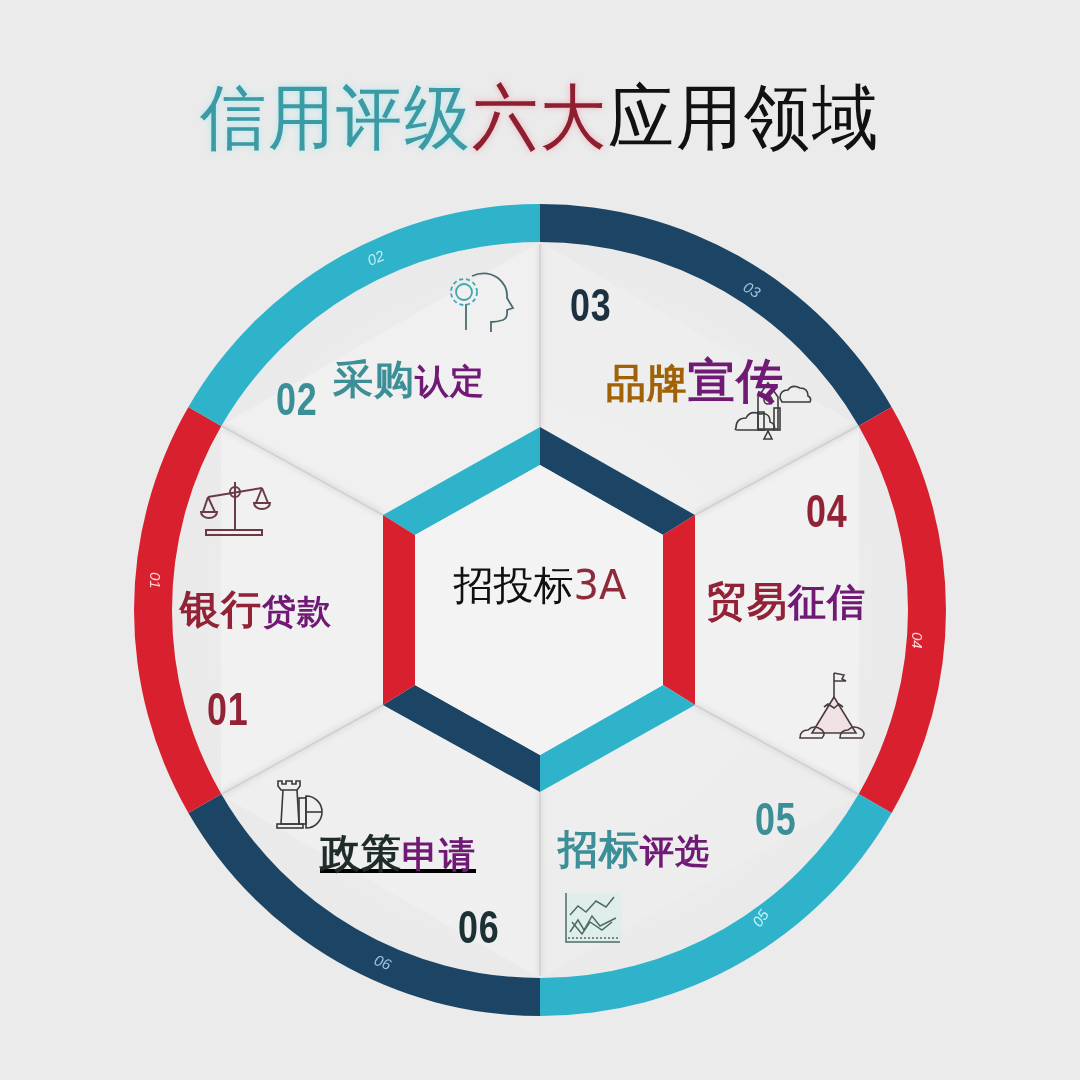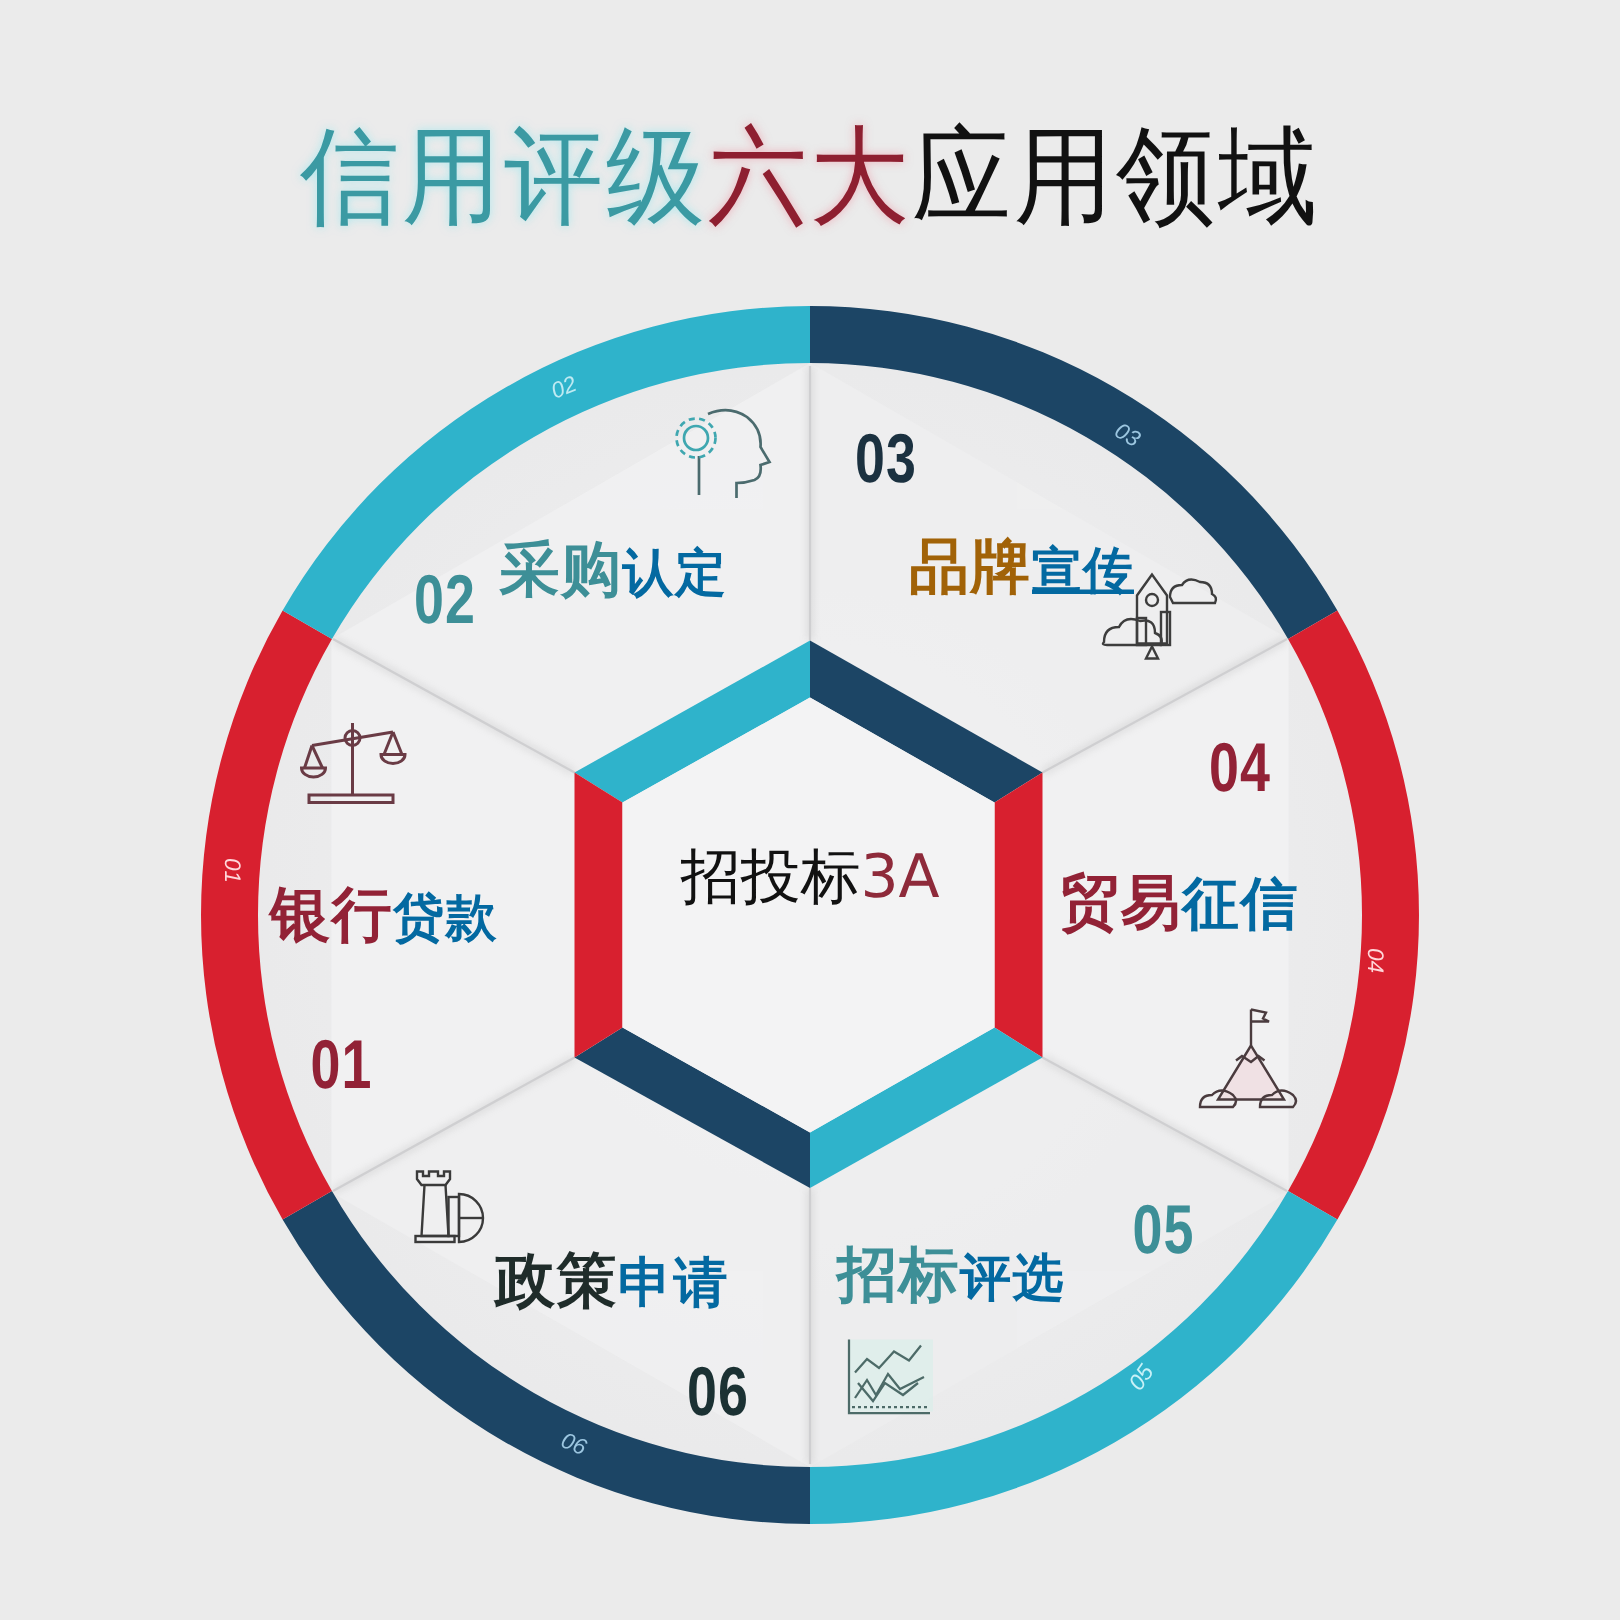--- a/index.html
+++ b/index.html
@@ -11,21 +11,21 @@
   .t-teal { color:#3b9aa3; text-shadow:0 0 6px rgba(120,230,240,.55); }
   .t-red  { color:#8e1f30; text-shadow:0 0 6px rgba(240,120,140,.5); }
   .t-black{ color:#111; }
   svg.diagram { position:absolute; left:0; top:0; }
   .lbl { position:absolute; white-space:nowrap; font-weight:bold; }
   .num { position:absolute; font-family:"Liberation Sans","DejaVu Sans",sans-serif; font-weight:bold;
          font-size:46px; transform:scaleX(.78); transform-origin:left top; letter-spacing:1px; }
   .cat { font-size:40px; letter-spacing:1px; }
   .hl-teal { color:#3d8f97; }
   .hl-red  { color:#922236; }
-  .dk { color:#0369a1; }
+  .dk { color:#701a75; }
   .center-text { position:absolute; left:420px; top:560px; width:240px; text-align:center;
                  font-size:40px; line-height:50px; color:#111; font-weight:normal; }
   .center-text .accent { color:#8e2a3a; }
   .icon { position:absolute; }
 </style>
 </head>
 <body>
 
 <div class="title">
   <span class="t-teal">信用评级</span><span class="t-red">六大</span><span class="t-black">应用领域</span>
@@ -171,33 +171,33 @@
 </div>
 <div class="num hl-red" style="left:207px;top:682px;">01</div>
 
 <div class="num hl-teal" style="left:276px;top:372px;">02</div>
 <div class="lbl cat" style="left:333px;top:352px;">
   <span class="hl-teal">采购</span><span class="dk" style="font-size:34px;">认定</span>
 </div>
 
 <div class="num" style="left:570px;top:278px;color:#1b3140;">03</div>
 <div class="lbl cat" style="left:562px;top:350px;">
-  <span style="color:#a16207;margin-left:44px;">品牌</span><span class="dk" style="font-size:33px;text-decoration:underline;">宣传</span>
+  <span style="color:#a16207;margin-left:44px;">品牌</span><span class="dk" style="font-size:47px;">宣传</span>
 </div>
 
 <div class="num hl-red" style="left:806px;top:484px;">04</div>
 <div class="lbl cat" style="left:706px;top:574px;">
   <span class="hl-red">贸易</span><span class="dk" style="font-size:38px;">征信</span>
 </div>
 
 <div class="lbl cat" style="left:558px;top:822px;">
   <span class="hl-teal">招标</span><span class="dk" style="font-size:34px;">评选</span>
 </div>
 <div class="num hl-teal" style="left:755px;top:792px;">05</div>
 
-<div class="lbl cat" style="left:330px;top:826px;">
+<div class="lbl cat" style="left:320px;top:826px;text-decoration:underline;">
   <span style="color:#1f2c2a;">政策</span><span class="dk" style="font-size:36px;">申请</span>
 </div>
 <div class="num" style="left:458px;top:900px;color:#1b3133;">06</div>
 
 <div class="center-text">
   <div><span>招投标</span><span class="accent">3A</span></div>
 </div>
 
 </body></html>

